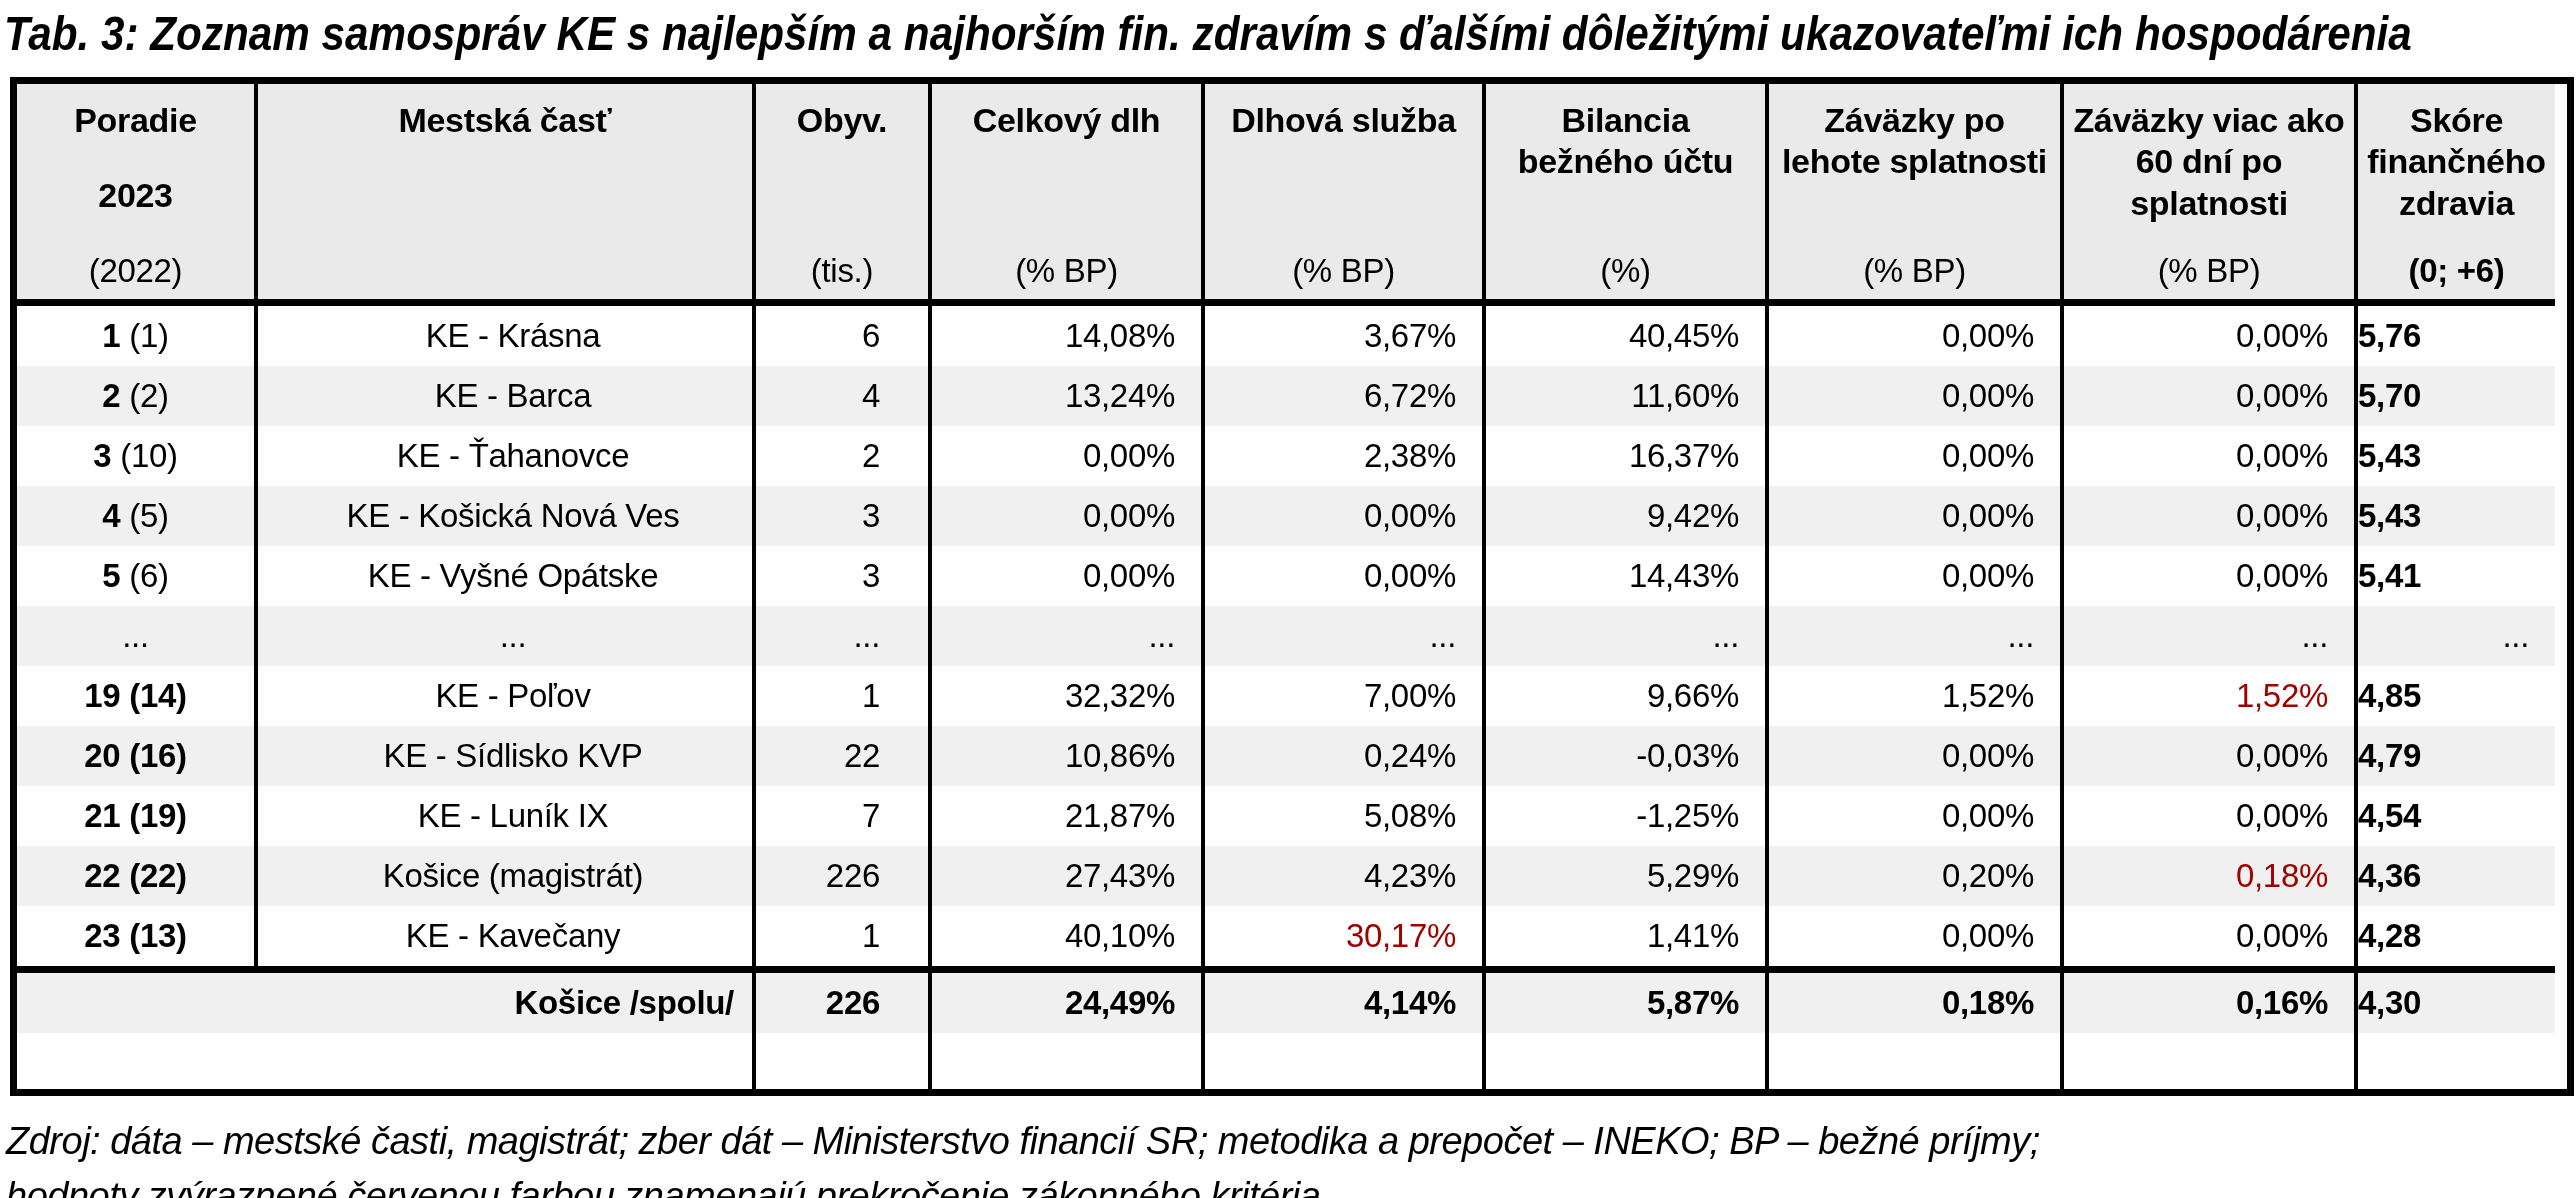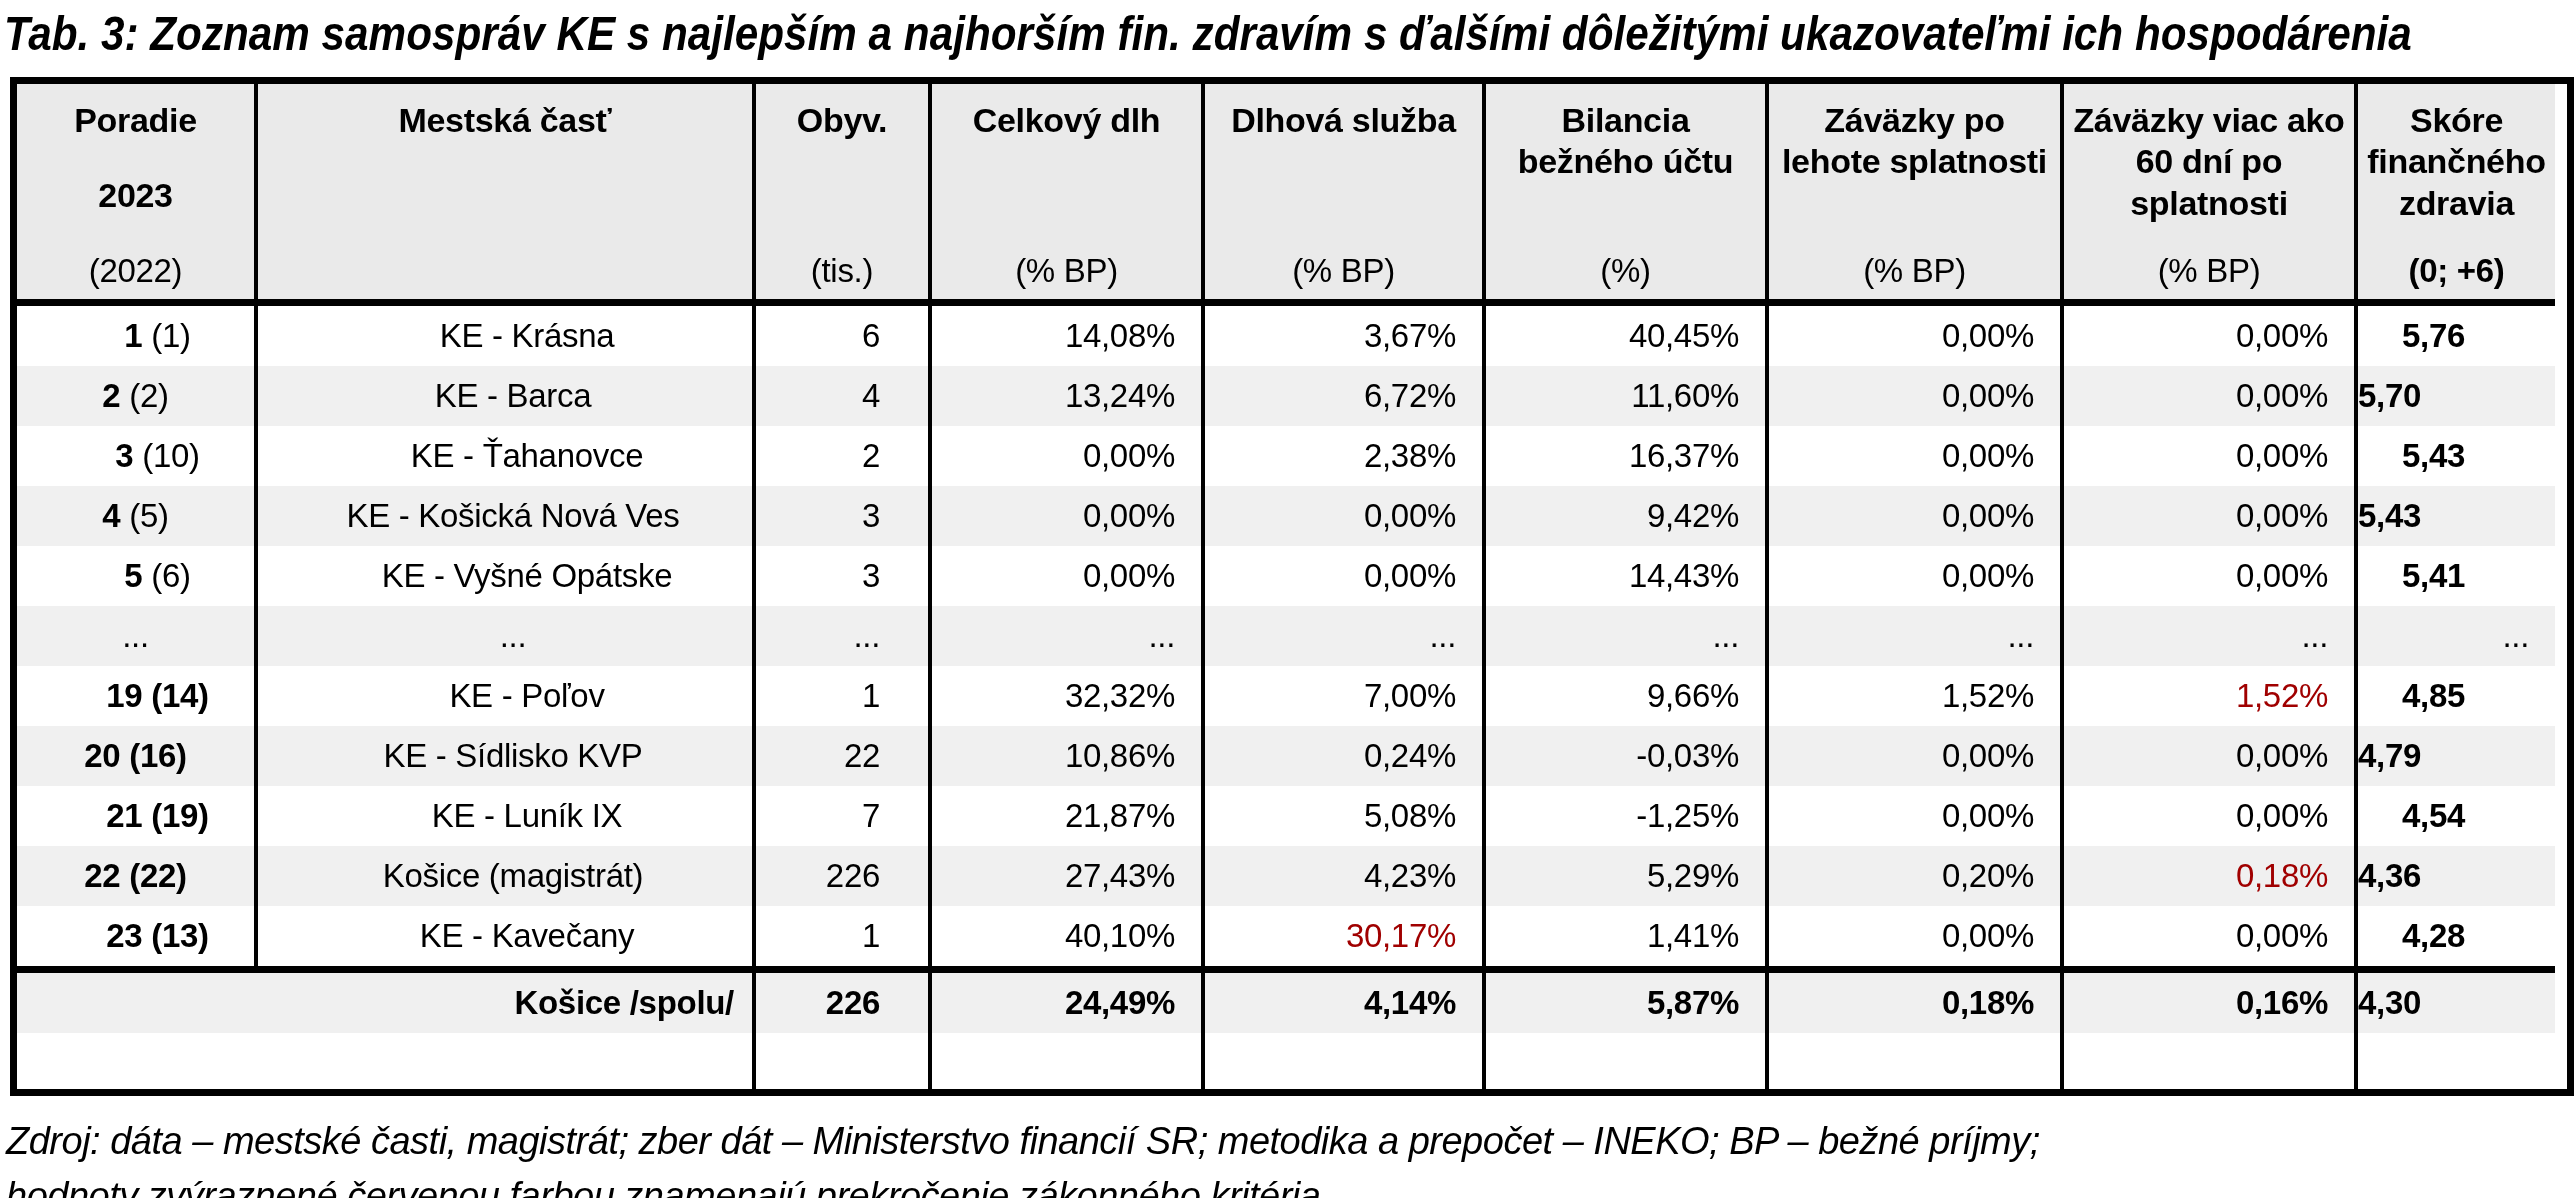--- a/index.html
+++ b/index.html
@@ -30,21 +30,21 @@
   thead td{border-bottom:7px solid #000;background:#EAEAEA;height:209px;vertical-align:top;}
   .hcell{
     height:191px;display:flex;flex-direction:column;
     justify-content:space-between;align-items:center;
     font-weight:700;font-size:34px;line-height:1.22;
     padding:16px 4px 8px;text-align:center;white-space:normal;
   }
   .hunit{font-weight:400;font-size:33px;}
   .hunit.b{font-weight:700;}
   tr.g td{background:#F0F0F0;}
-  tr.w td{background:#ffffff;padding-left:44px;}
+  tr.w td{background:#ffffff;}
   td.rankc{text-align:center;}
   .rk{font-weight:700;}
   .pv{margin-left:9px;font-weight:400;}
   .pv.b{font-weight:700;text-align:right;}
   td.name{text-align:center;padding-left:16px;}
   td.num{text-align:right;padding-right:26px;}
   td.obyv{text-align:right;padding-right:48px;}
   td.skore{text-align:left;padding-right:22px;font-weight:700;}
   td.red{color:#A00000;}
   tr.total td{border-top:7px solid #000;background:#F0F0F0;font-weight:700;}

